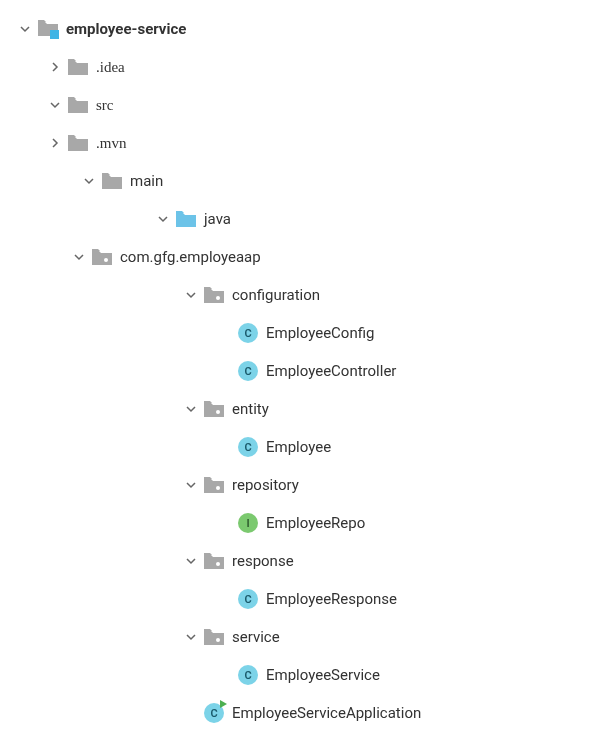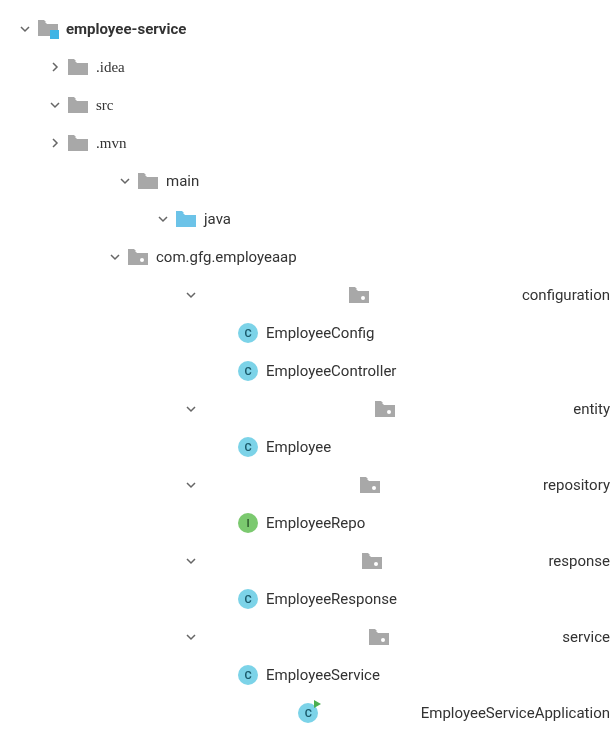--- a/index.html
+++ b/index.html
@@ -50,24 +50,24 @@
       flex-shrink: 0;
     }
     .node-label {
       white-space: nowrap;
     }
     .bold {
       font-weight: 700;
     }
     .indent-0 { padding-left: 18px; }
     .indent-1 { padding-left: 48px; font-family: Liberation Serif, serif; }
-    .indent-2 { padding-left: 118px; }
+    .indent-2 { padding-left: 82px; }
     .indent-3 { padding-left: 116px; margin-left: 40px; }
-    .indent-4 { padding-left: 108px; }
-    .indent-5 { padding-left: 184px; justify-content: space-between; }
+    .indent-4 { padding-left: 64px; margin-left: 8px; }
+    .indent-5 { padding-left: 184px; }
     .indent-6 { padding-left: 218px; }
     
     .folder-gray svg { fill: #a8a8a8; }
     .folder-blue svg { fill: #6cc3e8; }
     
     .class-icon-c {
       width: 20px;
       height: 20px;
       border-radius: 50%;
       background: #7cd3e8;

